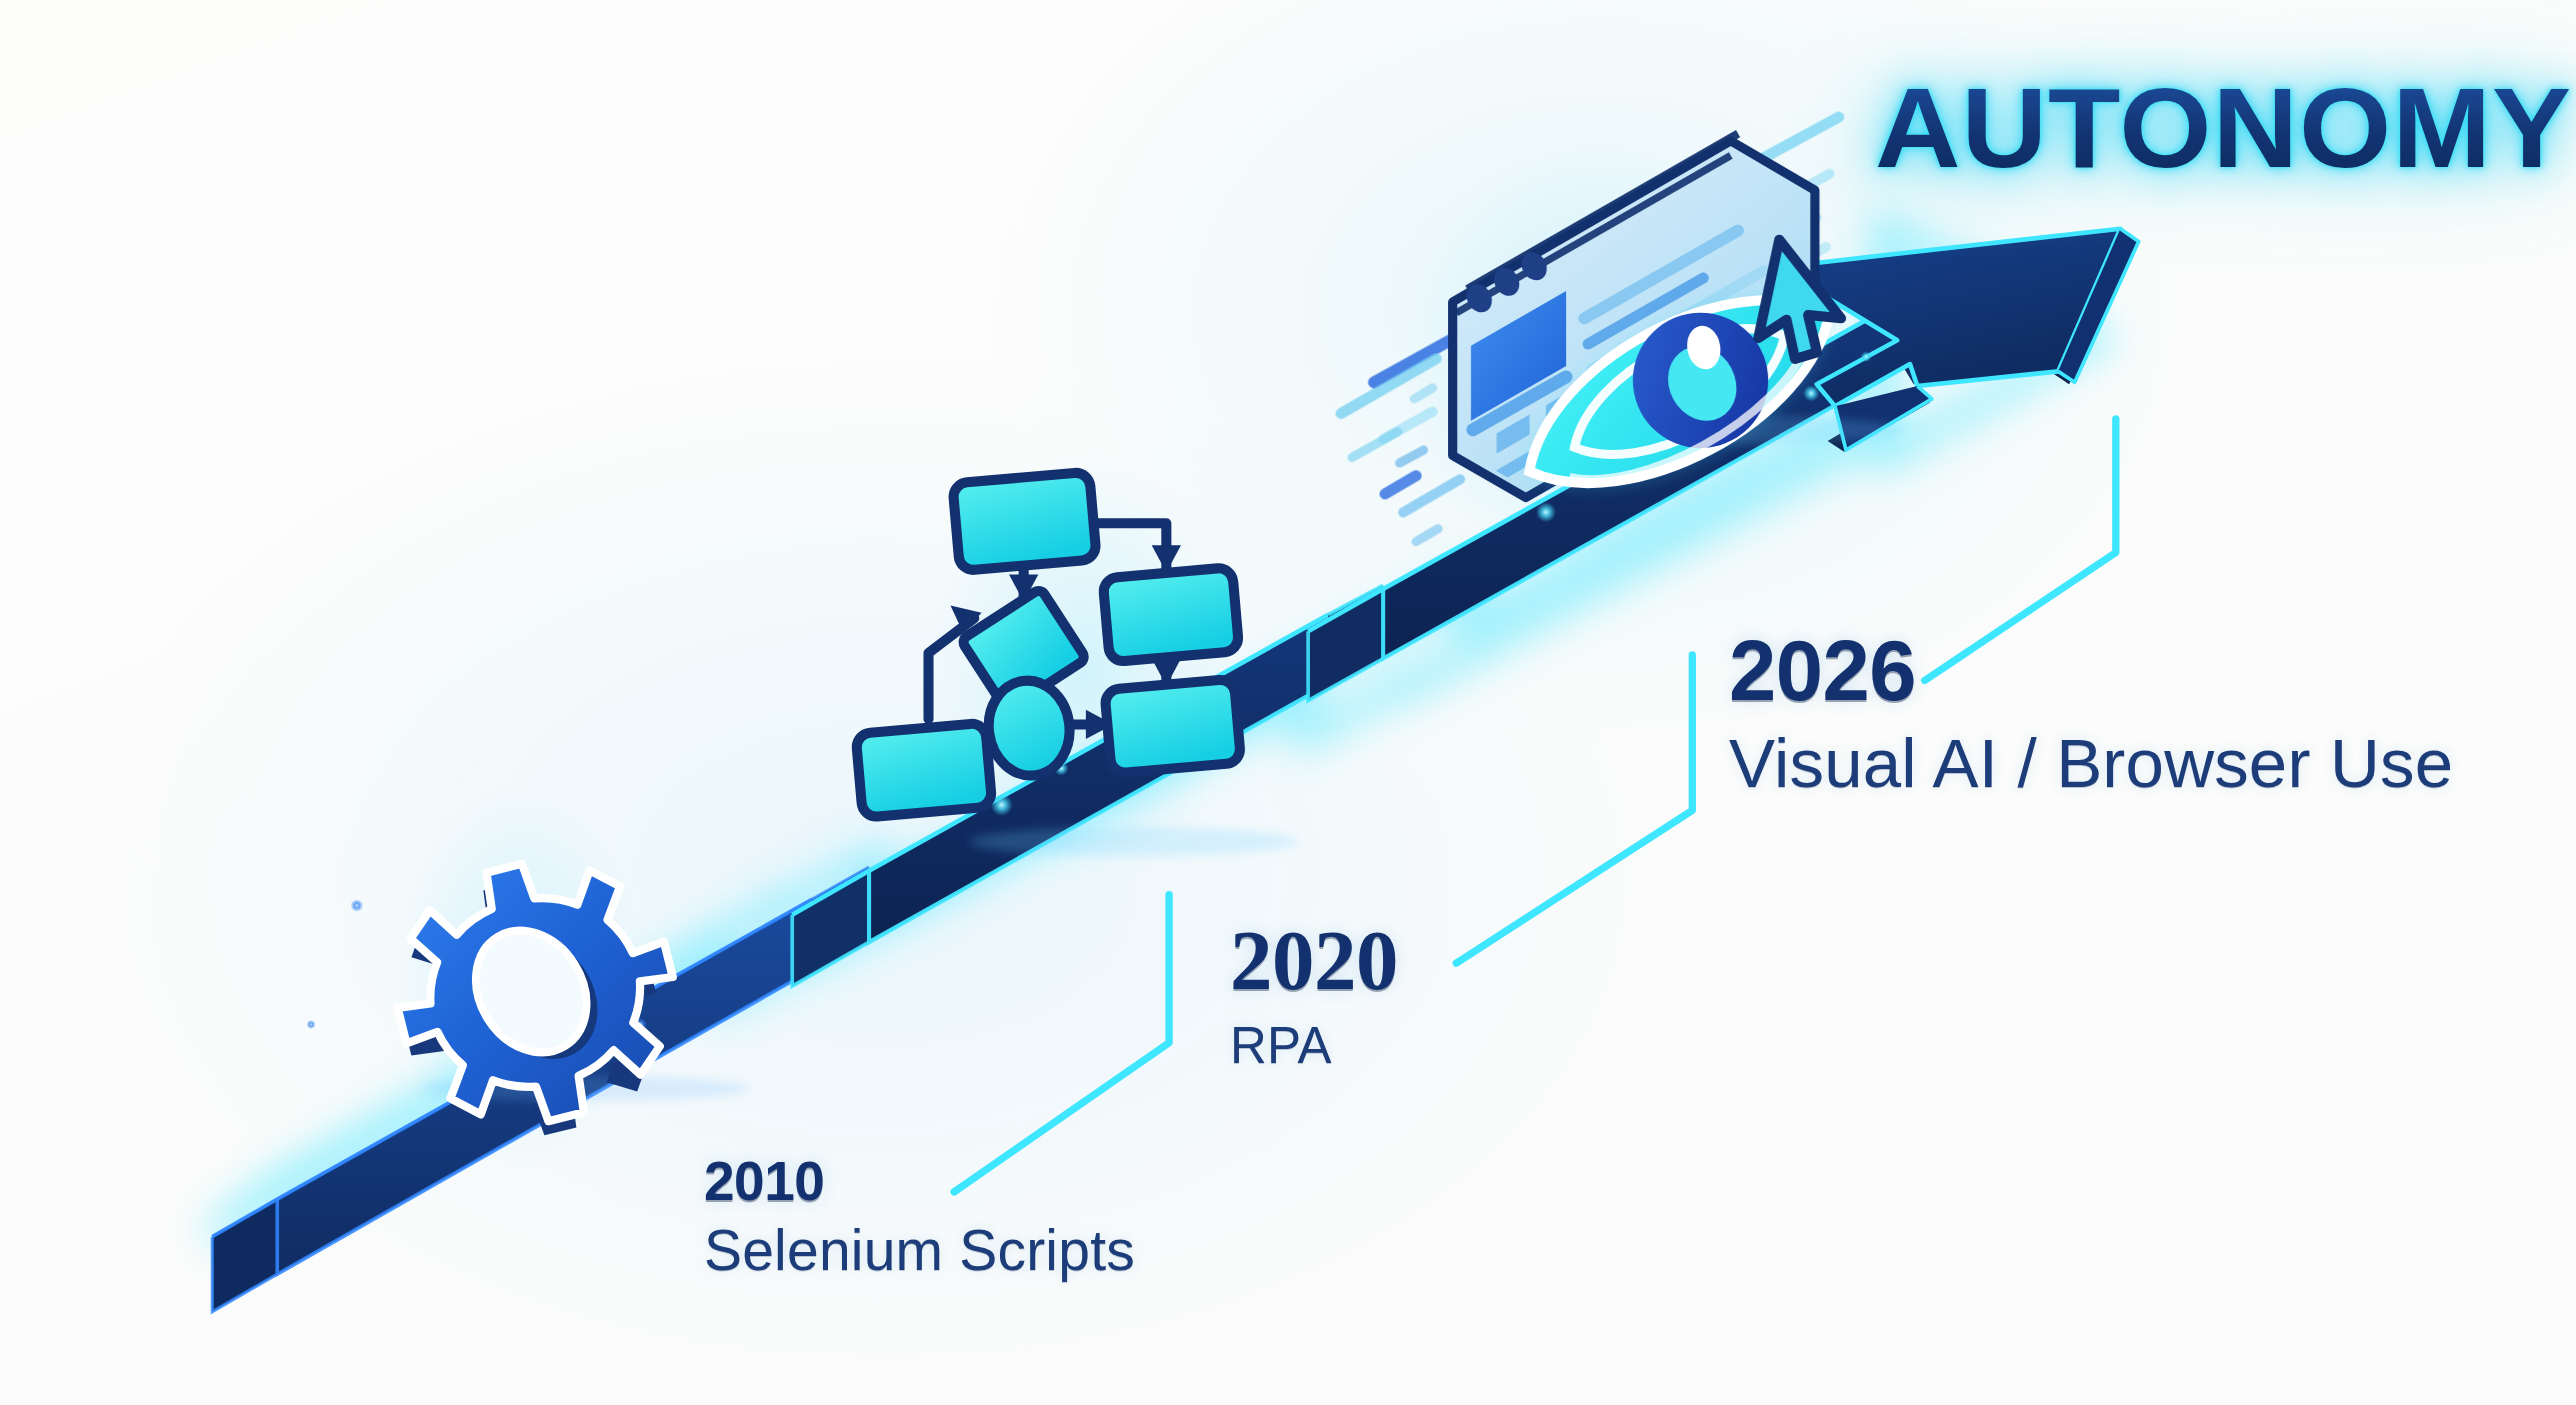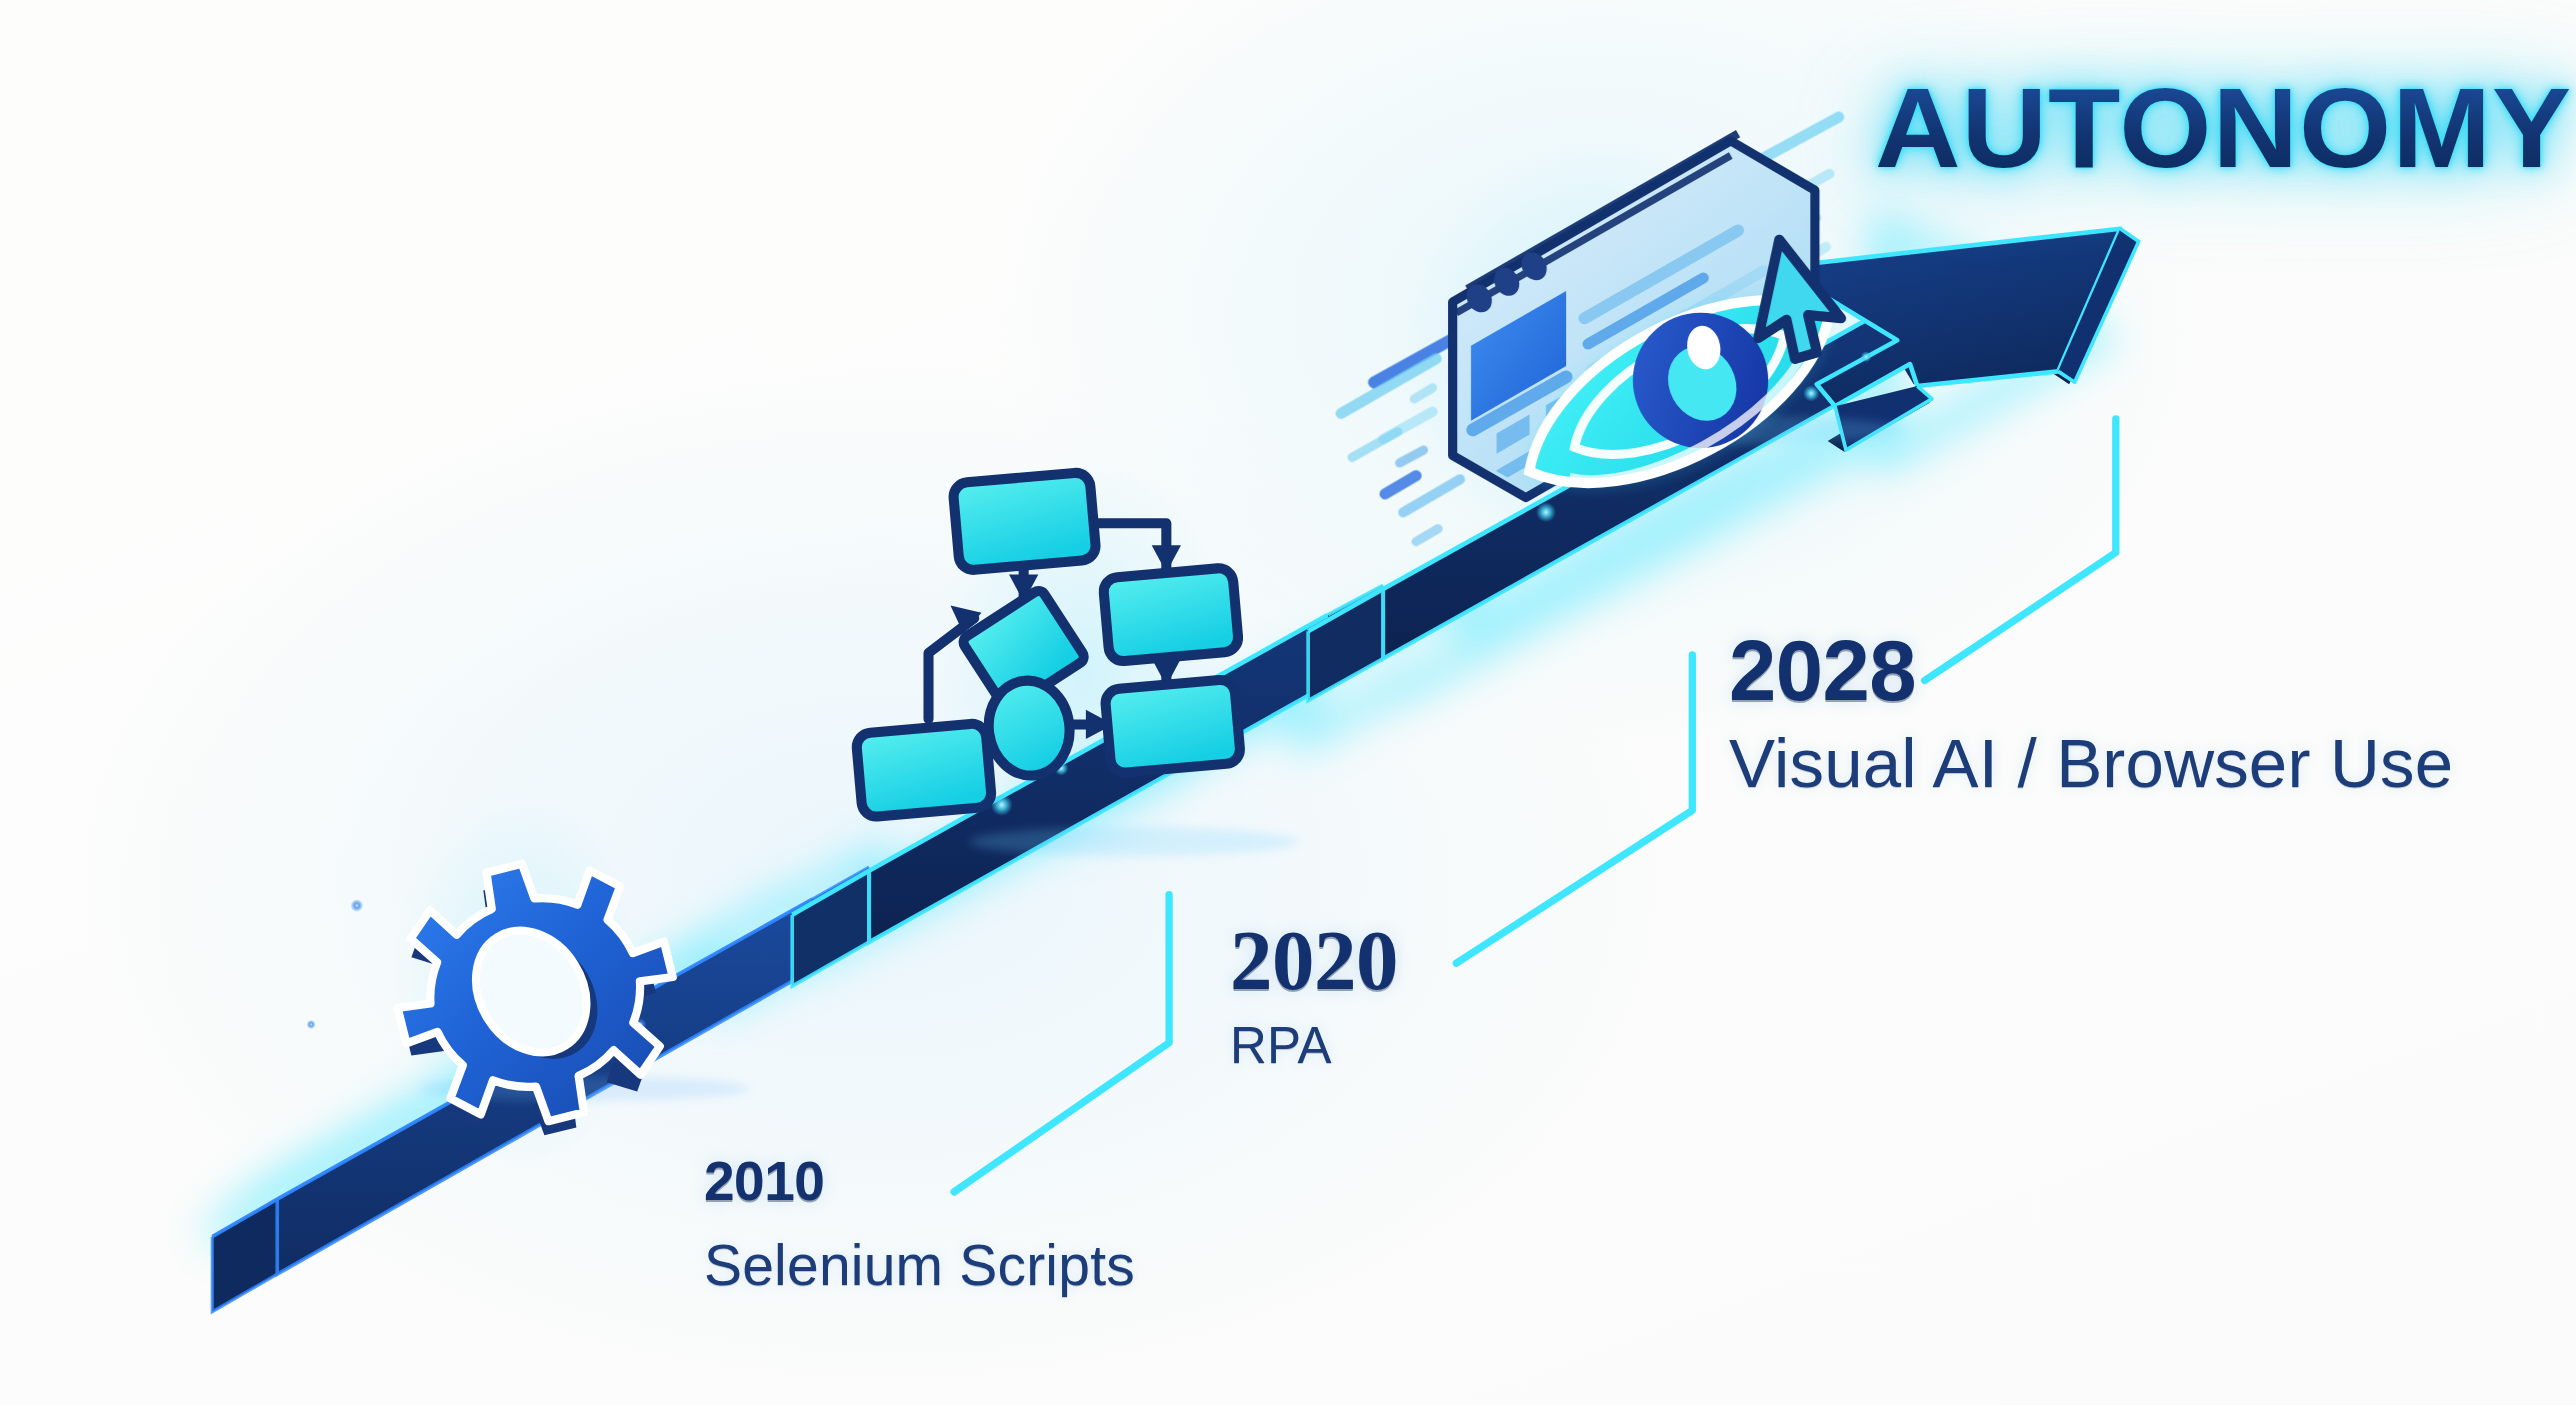--- a/index.html
+++ b/index.html
@@ -32,21 +32,21 @@
     font-weight:400;
     color:#1c3d79;
     line-height:1.05;
     letter-spacing:0.2px;
     text-shadow:0 0.9px 0 rgba(10,26,60,.22), 0 0 11px rgba(140,190,235,.26);
     white-space:nowrap;
   }
 
   #lbl2010{left:704px;top:1154px;}
   #lbl2010 .yr{font-size:55px;}
-  #lbl2010 .cap{font-size:57px;margin-top:27px;}
+  #lbl2010 .cap{font-size:57px;margin-top:12px;}
 
   #lbl2020{left:1230px;top:918px;}
   #lbl2020 .yr{font-size:85px;font-family:Liberation Serif, serif;}
   #lbl2020 .cap{font-size:51px;margin-top:16px;}
 
   #lbl2026{left:1729px;top:628px;}
   #lbl2026 .yr{font-size:85px;}
   #lbl2026 .cap{font-size:69px;margin-top:14.6px;}
 
   #autonomy{
@@ -451,18 +451,18 @@
     <div class="yr">2010</div>
     <div class="cap">Selenium Scripts</div>
   </div>
 
   <div class="lbl" id="lbl2020">
     <div class="yr">2020</div>
     <div class="cap">RPA</div>
   </div>
 
   <div class="lbl" id="lbl2026">
-    <div class="yr">2028</div>
+    <div class="yr">2026</div>
     <div class="cap">Visual AI / Browser Use</div>
   </div>
 
 </div>
 
 
 </body></html>

